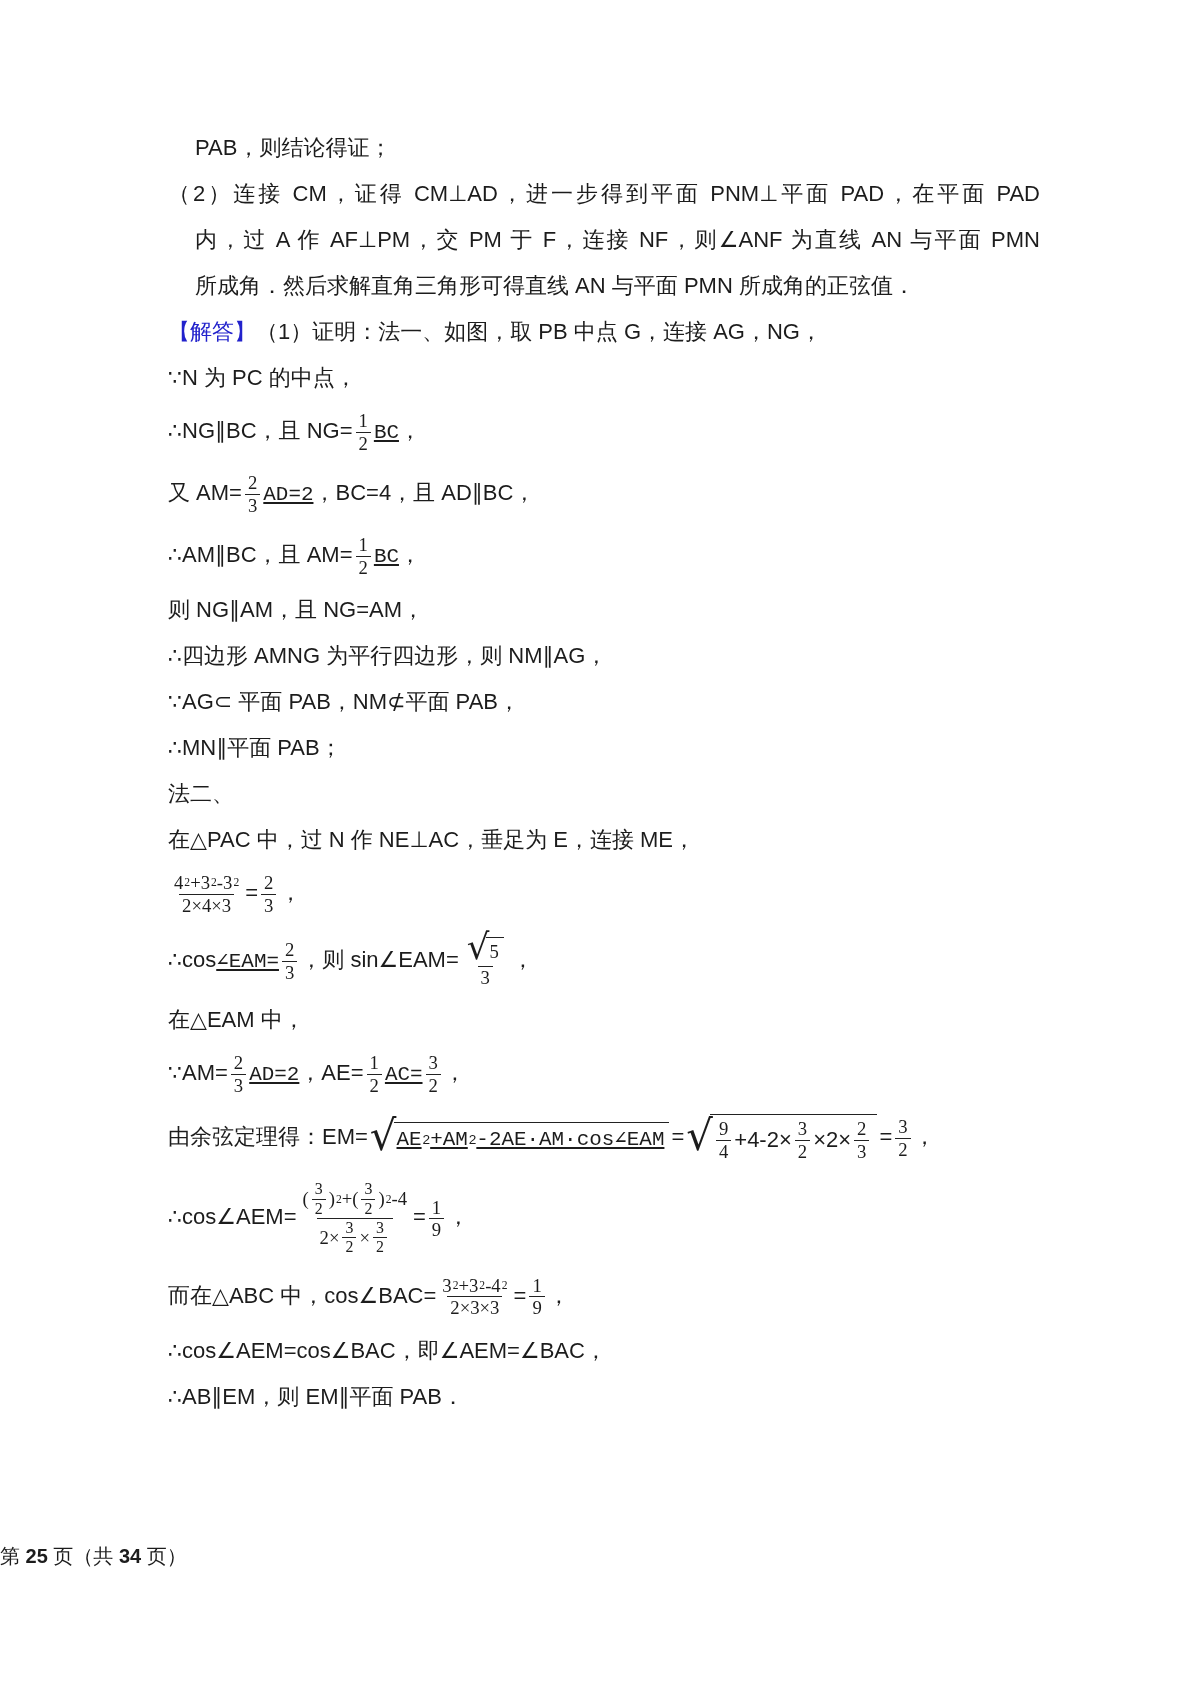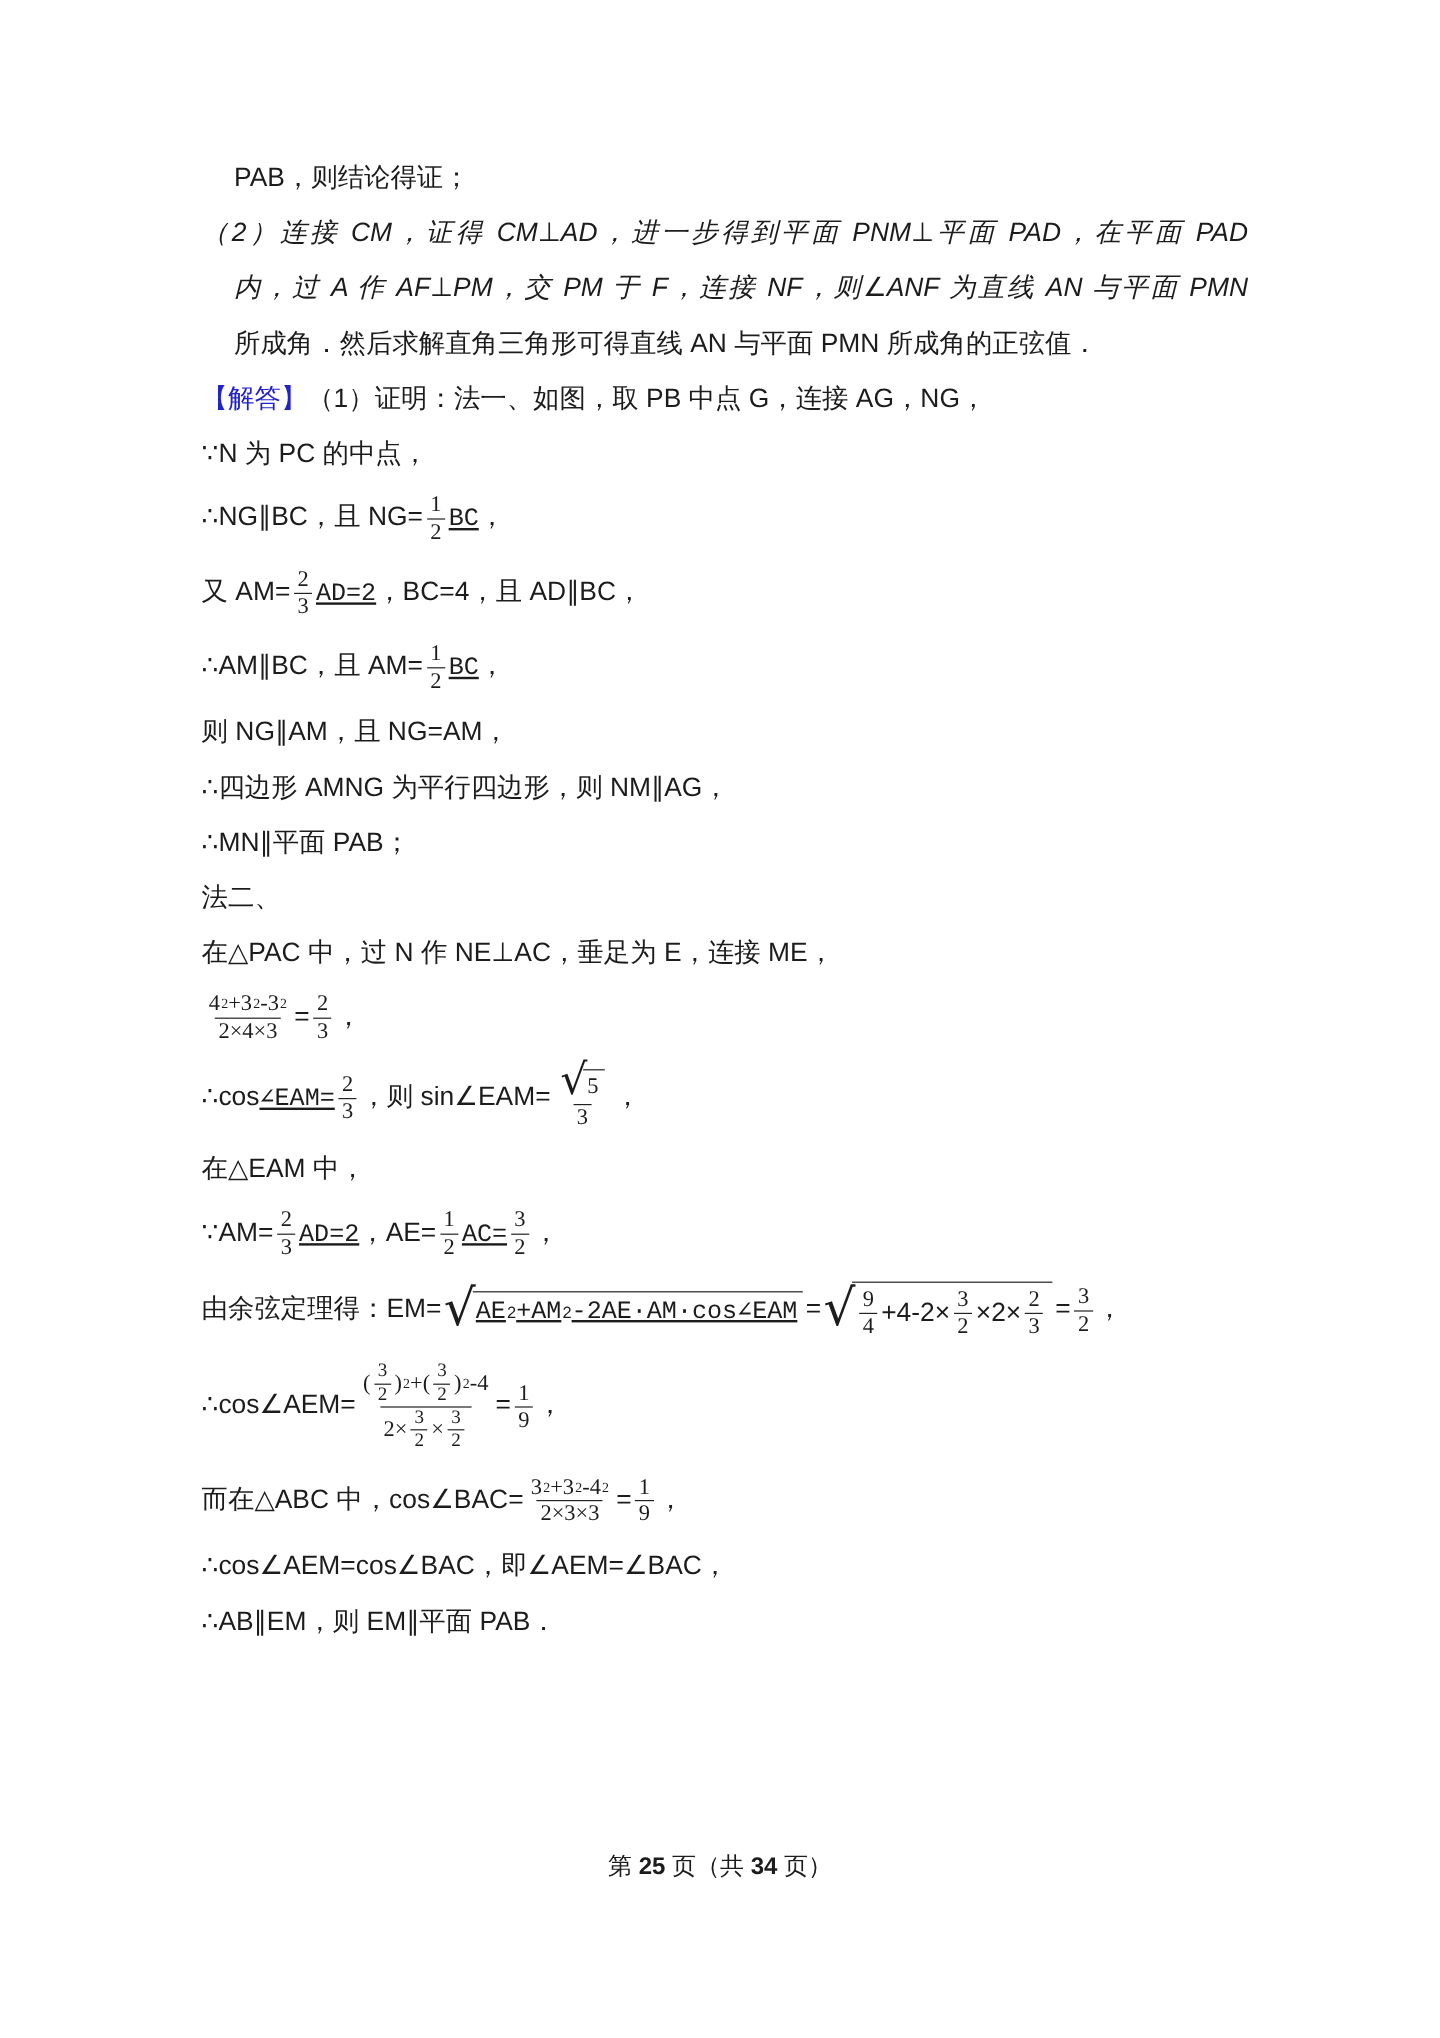--- a/index.html
+++ b/index.html
@@ -4,38 +4,38 @@
 <style>
   html,body{margin:0;padding:0;}
   body{
     width:1200px;height:1698px;position:relative;overflow:hidden;
     background:#ffffff;color:#1c1c1c;
     font-family:"Liberation Sans","DejaVu Sans",sans-serif;
   }
   .content{position:absolute;top:134px;left:168px;width:872px;}
   .line{font-size:22px;line-height:28px;margin:0 0 18px 0;}
   .indent1{padding-left:27px;}
-  .justify{text-align:justify;text-align-last:justify;font-style:italic;}
+  .justify{text-align:justify;text-align-last:justify;}
   .hl{color:#2222cc;}
   .b{font-weight:bold;}
   .m{font-family:"Liberation Mono","DejaVu Sans Mono",monospace;font-size:0.95em;text-decoration:underline;}
   .sup{font-size:0.62em;vertical-align:0.55em;margin-left:1px;}
   .frac{
     display:inline-flex;flex-direction:column;align-items:center;
     vertical-align:middle;margin:0 3px;font-size:0.85em;line-height:1.15;
     font-family:"Liberation Serif","DejaVu Serif",serif;
   }
   .num,.den{padding:0 3px;display:inline-flex;align-items:center;justify-content:center;}
   .den{border-top:1.6px solid #222;}
   .sqrt{display:inline-flex;align-items:center;vertical-align:middle;margin:0 2px;}
   .sqrt-sym{font-size:1.9em;line-height:0.9;margin-right:-3px;transform:translateY(-3px);
     font-family:"DejaVu Sans",sans-serif;}
   .sqrt-body{border-top:1.8px solid #222;padding:3px 5px 0 3px;display:inline-flex;
     align-items:center;white-space:nowrap;}
-  .footer{position:absolute;top:1543px;left:0;width:100%;text-align:center;font-size:20px;line-height:26px;}
+  .footer{position:absolute;top:1543px;left:0;width:100%;text-align:left;font-size:20px;line-height:26px;}
 </style>
 </head>
 <body>
 
 <div class="page">
   <div class="content" id="content">
       <div class="line indent1"><span class="t">PAB，则结论得证；</span></div>
       <div class="line justify"><span class="t">（2）连接 CM，证得 CM⊥AD，进一步得到平面 PNM⊥平面 PAD，在平面 PAD</span></div>
       <div class="line indent1 justify"><span class="t">内，过 A 作 AF⊥PM，交 PM 于 F，连接 NF，则∠ANF 为直线 AN 与平面 PMN</span></div>
       <div class="line indent1"><span class="t">所成角．然后求解直角三角形可得直线 AN 与平面 PMN 所成角的正弦值．</span></div>
@@ -60,20 +60,21 @@
       <div class="line"><span class="t">∴AM∥BC，且 AM=</span><span class="frac">
           <span class="num">
             <span class="t">1</span>
           </span>
           <span class="den">
             <span class="t">2</span>
           </span>
         </span><span class="m">BC</span><span class="t">，</span></div>
       <div class="line"><span class="t">则 NG∥AM，且 NG=AM，</span></div>
       <div class="line"><span class="t">∴四边形 AMNG 为平行四边形，则 NM∥AG，</span></div>
+      <div class="line"><span class="t">∵AG⊂ 平面 PAB，NM⊄平面 PAB，</span></div>
       <div class="line"><span class="t">∴MN∥平面 PAB；</span></div>
       <div class="line"><span class="t">法二、</span></div>
       <div class="line"><span class="t">在△PAC 中，过 N 作 NE⊥AC，垂足为 E，连接 ME，</span></div>
       <div class="line"><span class="frac">
           <span class="num">
             <span class="t">4</span>
             <span class="sup">2</span>
             <span class="t">+3</span>
             <span class="sup">2</span>
             <span class="t">-3</span>

